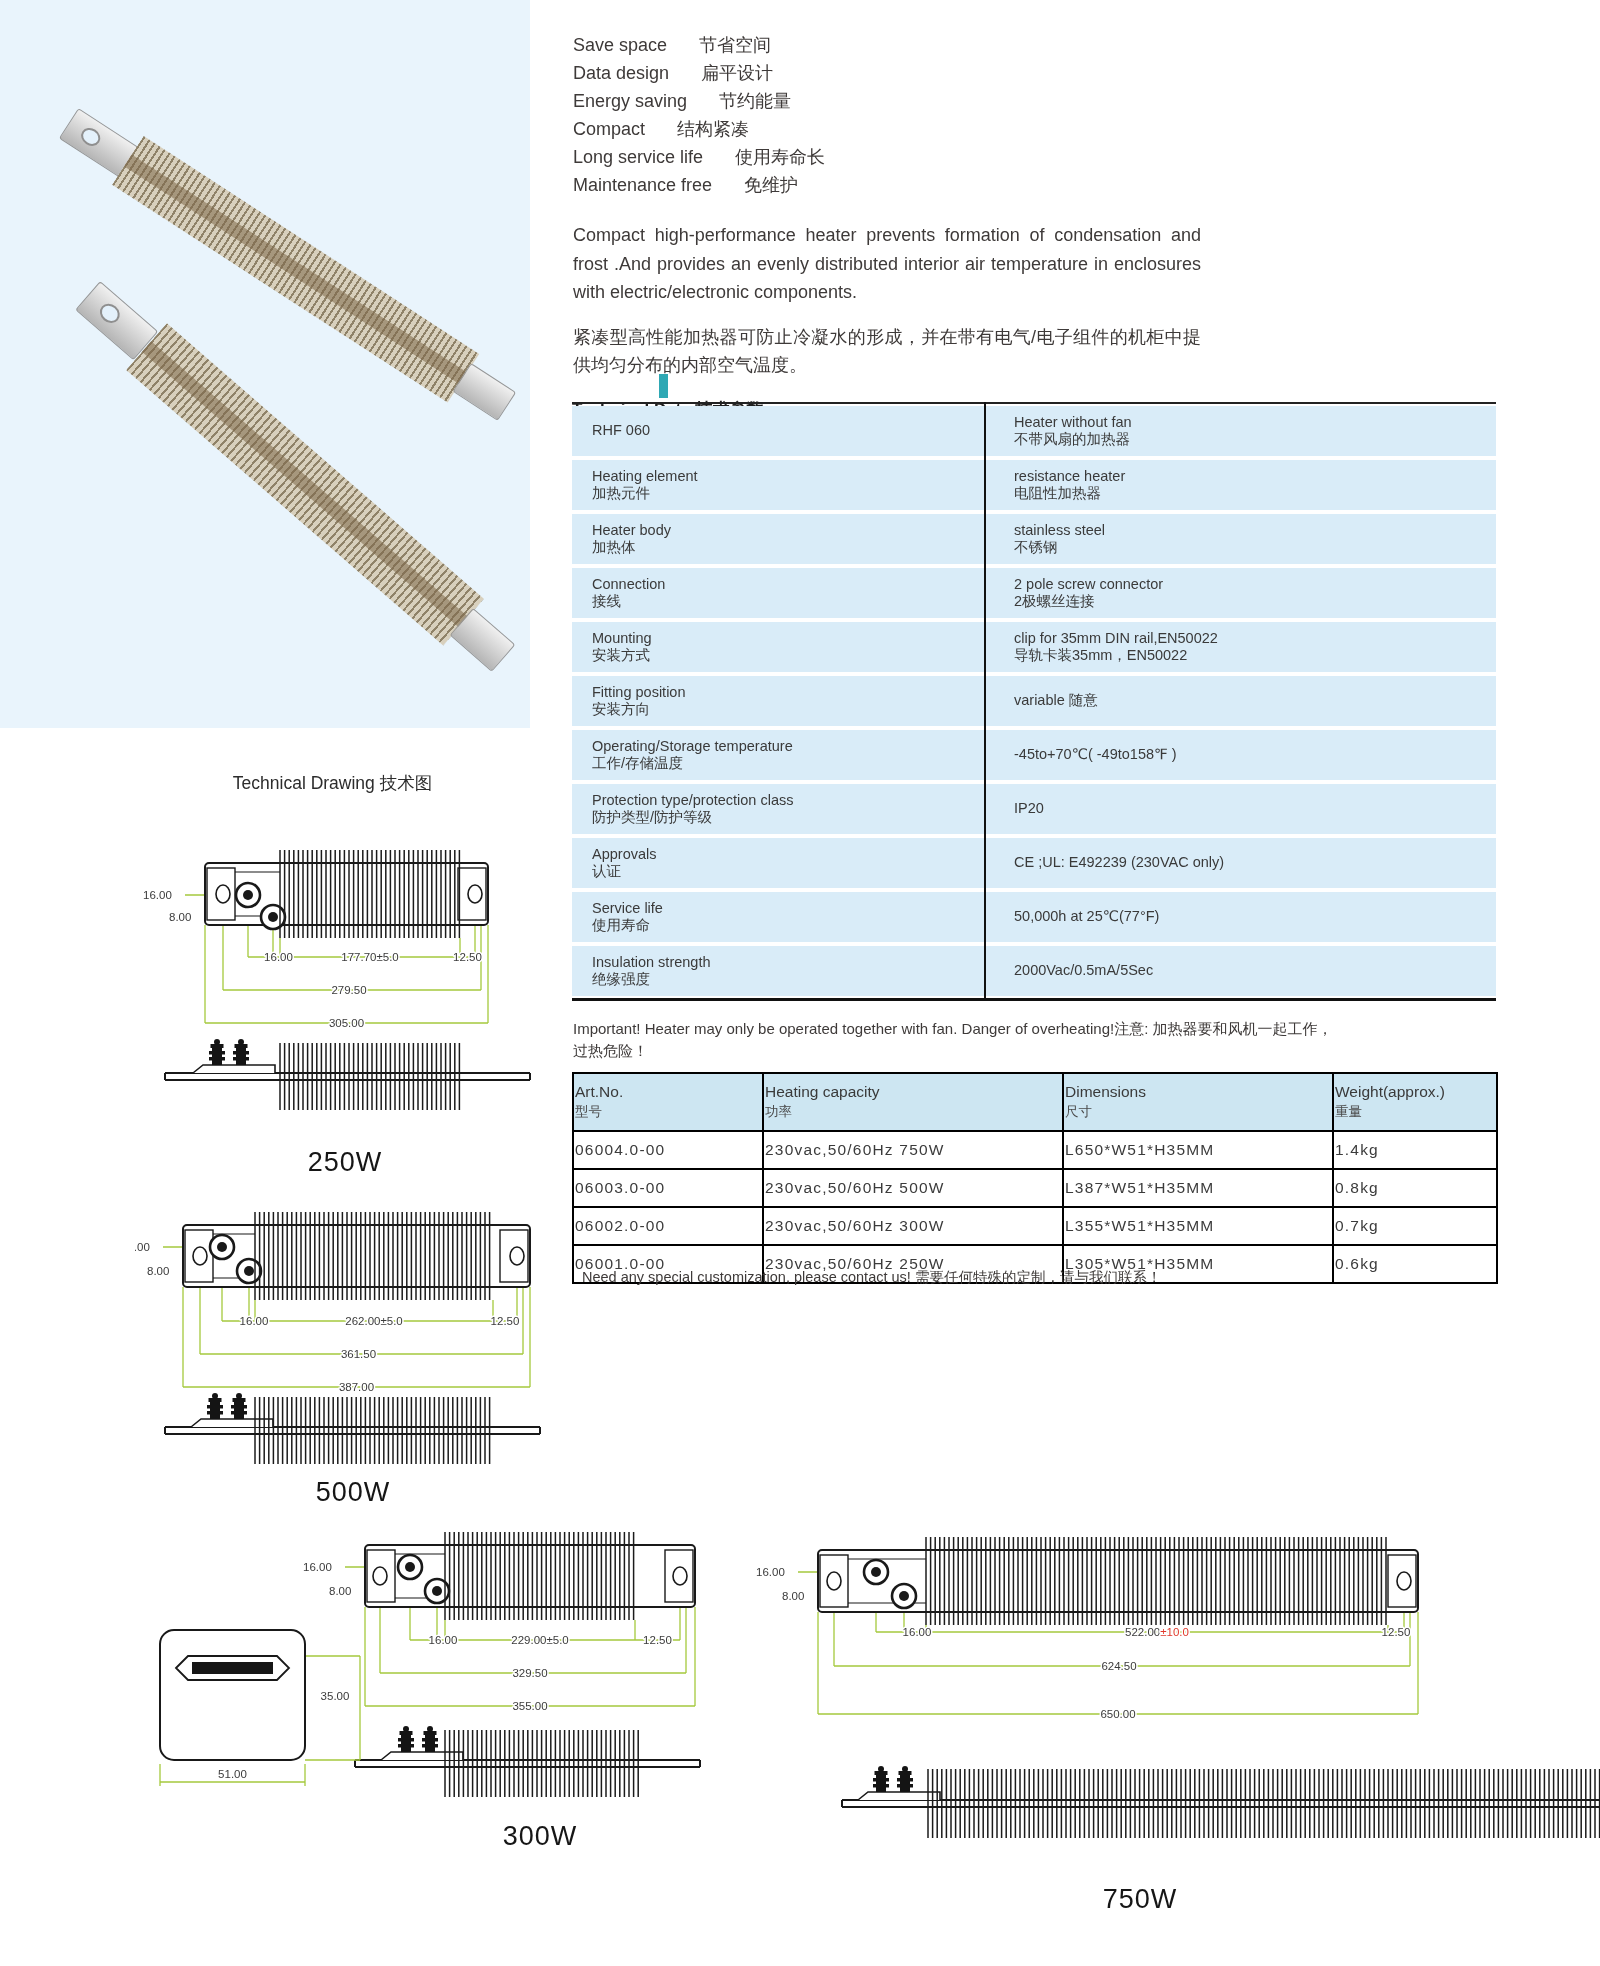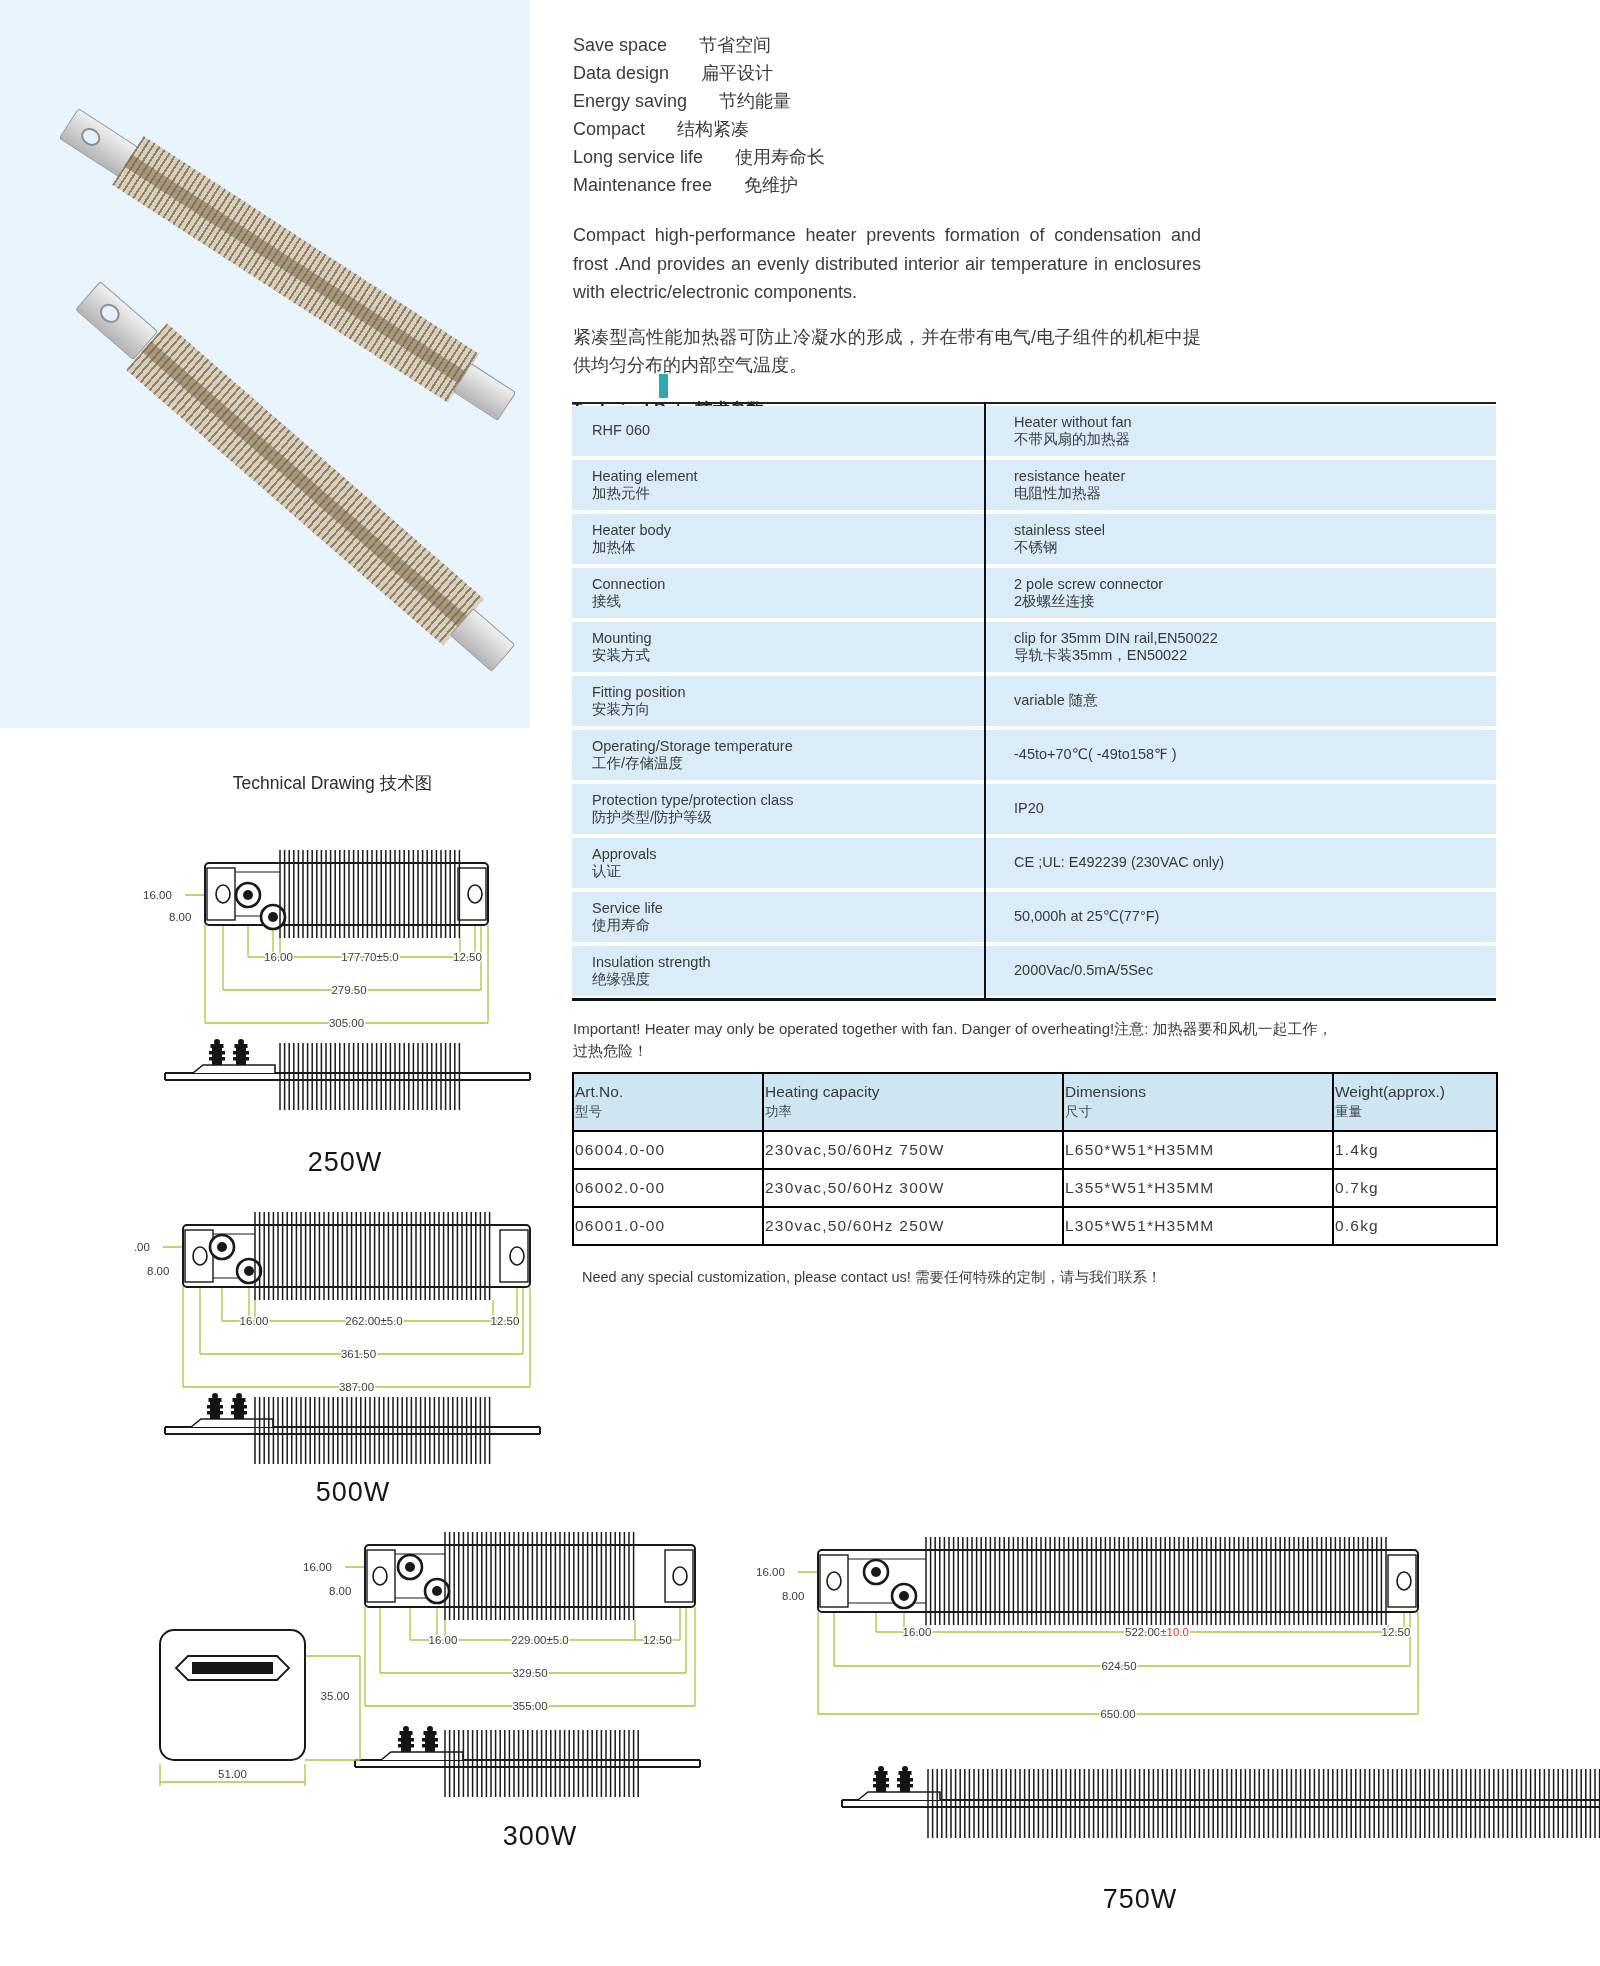--- a/index.html
+++ b/index.html
@@ -236,20 +236,26 @@
       <th>
             <div class="h-en">Weight(approx.)</div>
             <div class="h-cn">重量</div>
           </th>
     </tr>
     <tr>
       <td>06004.0-00</td>
       <td>230vac,50/60Hz 750W</td>
       <td>L650*W51*H35MM</td>
       <td>1.4kg</td>
+    </tr>
+    <tr>
+      <td>06003.0-00</td>
+      <td>230vac,50/60Hz 500W</td>
+      <td>L387*W51*H35MM</td>
+      <td>0.8kg</td>
     </tr>
     <tr>
       <td>06002.0-00</td>
       <td>230vac,50/60Hz 300W</td>
       <td>L355*W51*H35MM</td>
       <td>0.7kg</td>
     </tr>
     <tr>
       <td>06001.0-00</td>
       <td>230vac,50/60Hz 250W</td>

